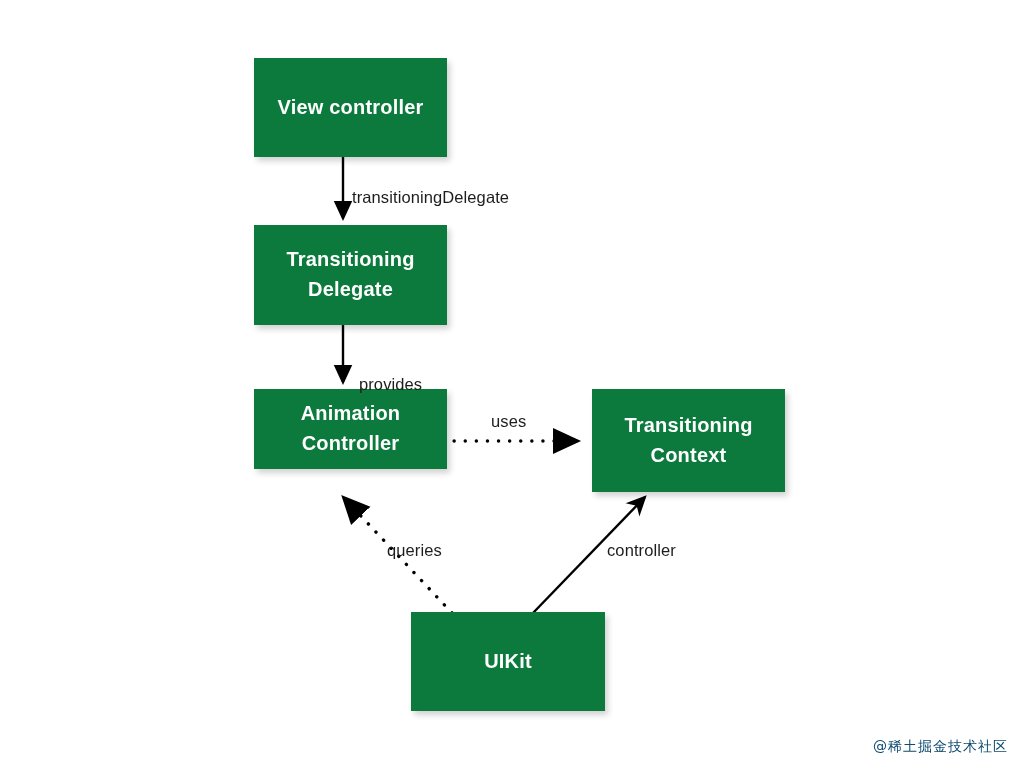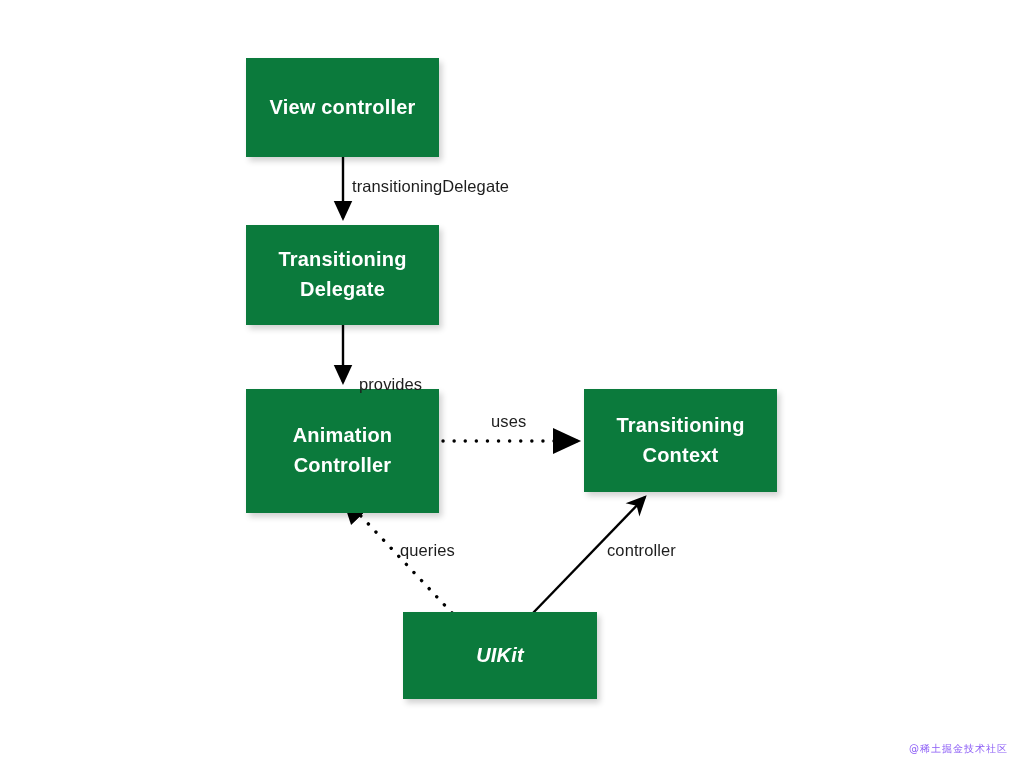--- a/index.html
+++ b/index.html
@@ -37,39 +37,40 @@
     display: flex;
     align-items: center;
     justify-content: center;
     text-align: center;
     color: #ffffff;
     font-weight: bold;
     font-size: 20px;
     line-height: 1.48;
     letter-spacing: 0.2px;
     box-sizing: border-box;
+    margin-left: 8px;
   }
   .node span {
     display: block;
     white-space: pre-line;
   }
   .edge-label {
     position: absolute;
     color: #1d1d1d;
     font-size: 16.5px;
     font-weight: normal;
     white-space: nowrap;
     letter-spacing: 0.1px;
   }
   .watermark {
     position: absolute;
     right: 16px;
     bottom: 12px;
-    color: #8b5cf6;
-    font-size: 10px;
+    color: #0c4a6e;
+    font-size: 14px;
     letter-spacing: 1px;
     font-family: "DejaVu Sans", sans-serif;
   }
 </style>
 </head>
 <body>
 
 <div id="canvas">
 
   <svg class="svg-layer" viewBox="0 0 1024 768" xmlns="http://www.w3.org/2000/svg">
@@ -98,39 +99,39 @@
 
   <div class="node" style="left:246px; top:58px; width:193px; height:99px;">
     <span>View controller</span>
   </div>
 
   <div class="node" style="left:246px; top:225px; width:193px; height:100px;">
     <span>Transitioning
 Delegate</span>
   </div>
 
-  <div class="node" style="left:246px; top:389px; width:193px; height:124px;">
+  <div class="node" style="left:246px; top:389px; width:193px; height:80px;">
     <span>Animation
 Controller</span>
   </div>
 
   <div class="node" style="left:584px; top:389px; width:193px; height:103px;">
     <span>Transitioning
 Context</span>
   </div>
 
-  <div class="node" style="left:403px; top:612px; width:194px; height:87px;font-style:italic;">
+  <div class="node" style="left:403px; top:612px; width:194px; height:99px;">
     <span>UIKit</span>
   </div>
 
-  <div class="edge-label" style="left:352px; top:177px;">transitioningDelegate</div>
+  <div class="edge-label" style="left:352px; top:188px;">transitioningDelegate</div>
 
   <div class="edge-label" style="left:359px; top:347px;margin-top:28px;">provides</div>
 
   <div class="edge-label" style="left:491px; top:412px;">uses</div>
 
-  <div class="edge-label" style="left:400px; top:541px;">queries</div>
+  <div class="edge-label" style="left:387px; top:541px;">queries</div>
 
   <div class="edge-label" style="left:607px; top:541px;">controller</div>
 
   <div class="watermark">@稀土掘金技术社区</div>
 
 </div>
 
 </body></html>

